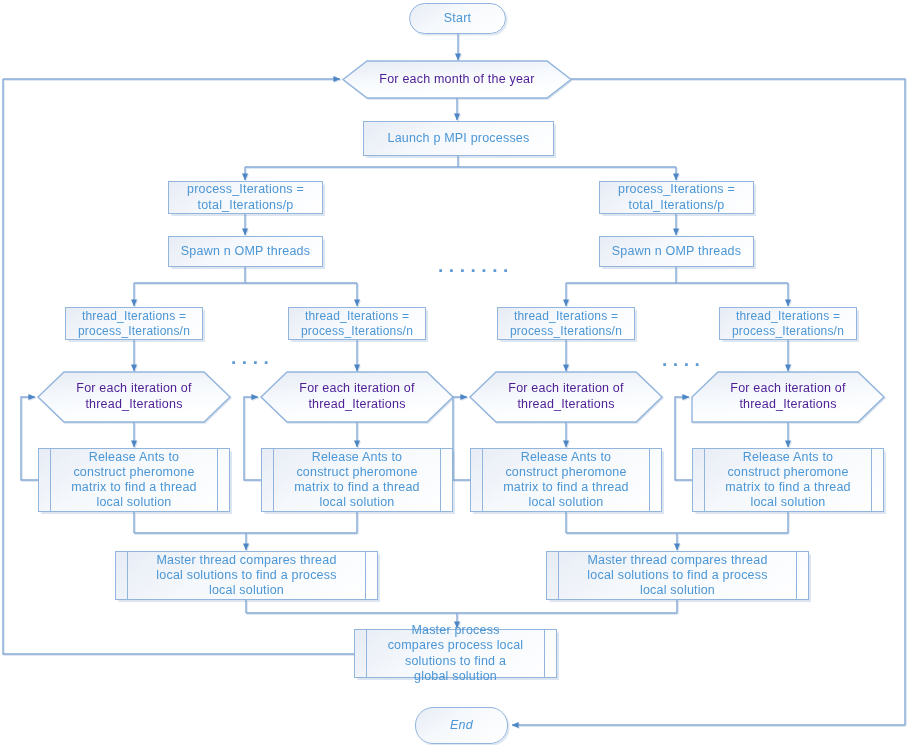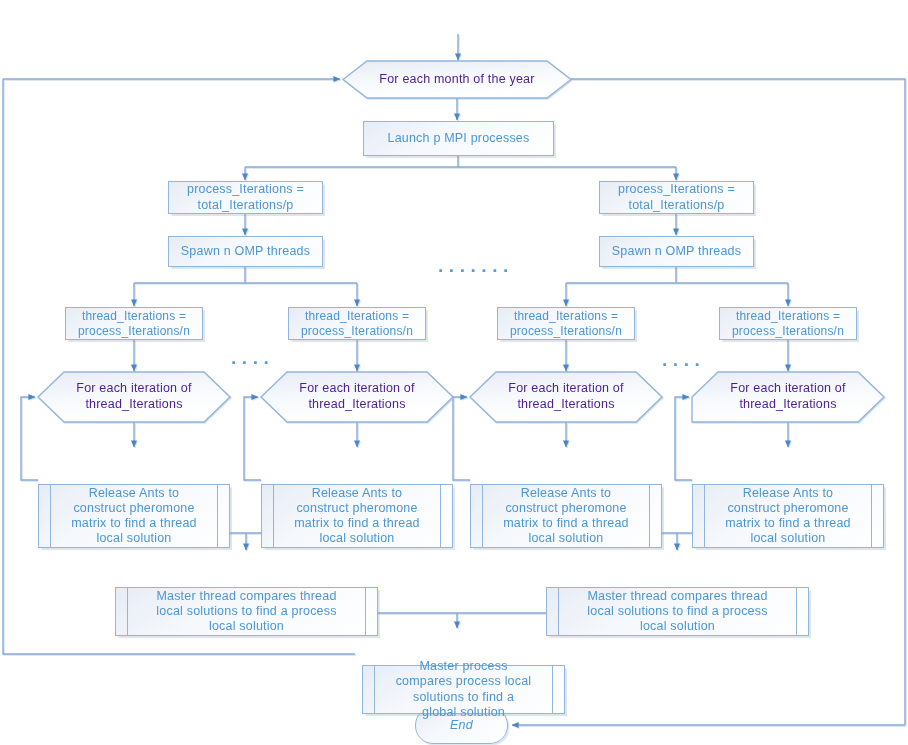--- a/index.html
+++ b/index.html
@@ -11,21 +11,21 @@
     filter:drop-shadow(1px 1px 0.6px rgba(140,165,200,0.35));}
   .node{
     position:absolute;display:flex;align-items:center;justify-content:center;
     text-align:center;color:#4b96d5;font-size:12.5px;line-height:1.22;letter-spacing:.2px;
     border:1.4px solid #92b5dd;
     background:linear-gradient(145deg,#e7ecf5 0%,#f5f8fc 38%,#ffffff 100%);
     box-shadow:1.5px 1.5px 1px rgba(130,160,200,0.28);
     box-sizing:border-box;
   }
   .stadium{border-radius:18px;}
-  .subroutine{padding:0 32px;margin-top:36px;}
+  .subroutine{padding:0 32px;}
   .subroutine::before,.subroutine::after{
     content:"";position:absolute;top:0;bottom:0;width:0;border-left:1.4px solid #92b5dd;
   }
   .subroutine::before{left:11px;}
   .subroutine::after{right:11px;}
   .hexlabel{
     position:absolute;display:flex;align-items:center;justify-content:center;
     text-align:center;color:#4c1d95;font-size:12.5px;line-height:1.25;letter-spacing:.2px;
     box-sizing:border-box;background:transparent;border:none;
   }
@@ -94,20 +94,23 @@
       <path d="M470,480 H453 V397 H467"></path>
       <path d="M692,480 H675 V397 H689"></path>
       <path d="M246,533 V550"></path>
       <path d="M677,533 V550"></path>
       <path d="M457,613 V628"></path>
       <path d="M3,79 H340"></path>
       <path d="M905,725 H512"></path>
     </g>
   </svg>
 
+  <div class="node stadium" style="left:409px;top:3px;width:97px;height:31px;">
+    <span>Start</span>
+  </div>
   <div class="node stadium" style="left:415px;top:707px;width:93px;height:37px;font-style:italic;">
     <span>End</span>
   </div>
 
   <div class="hexlabel" style="left:363px;top:61px;width:188px;height:37px;">For each month of the year</div>
   <div class="hexlabel" style="left:48px;top:372px;width:172px;height:50px;">For each iteration of thread_Iterations</div>
   <div class="hexlabel" style="left:271px;top:372px;width:172px;height:50px;">For each iteration of thread_Iterations</div>
   <div class="hexlabel" style="left:480px;top:372px;width:172px;height:50px;">For each iteration of thread_Iterations</div>
   <div class="hexlabel" style="left:702px;top:372px;width:172px;height:50px;">For each iteration of thread_Iterations</div>
 
@@ -125,19 +128,19 @@
   <div class="node" style="left:719px;top:307px;width:138px;height:33px;font-size:12px;">thread_Iterations = process_Iterations/n</div>
 
   <div class="node subroutine" style="left:38px;top:448px;width:192px;height:64px;">Release Ants to construct pheromone matrix to find a thread local solution</div>
   <div class="node subroutine" style="left:261px;top:448px;width:192px;height:64px;">Release Ants to construct pheromone matrix to find a thread local solution</div>
   <div class="node subroutine" style="left:470px;top:448px;width:192px;height:64px;">Release Ants to construct pheromone matrix to find a thread local solution</div>
   <div class="node subroutine" style="left:692px;top:448px;width:192px;height:64px;">Release Ants to construct pheromone matrix to find a thread local solution</div>
 
   <div class="node subroutine" style="left:115px;top:551px;width:263px;height:49px;">Master thread compares thread local solutions to find a process local solution</div>
   <div class="node subroutine" style="left:546px;top:551px;width:263px;height:49px;">Master thread compares thread local solutions to find a process local solution</div>
 
-  <div class="node subroutine" style="left:362px;top:629px;width:203px;height:49px;">Master process compares process local solutions to find a global solution</div>
+  <div class="node subroutine" style="left:354px;top:629px;width:203px;height:49px;">Master process compares process local solutions to find a global solution</div>
 
   <div class="dots" style="left:438px;top:266px;">·······</div>
   <div class="dots" style="left:231px;top:358px;">····</div>
   <div class="dots" style="left:662px;top:360px;">····</div>
 
 </div>
 
 </body></html>

